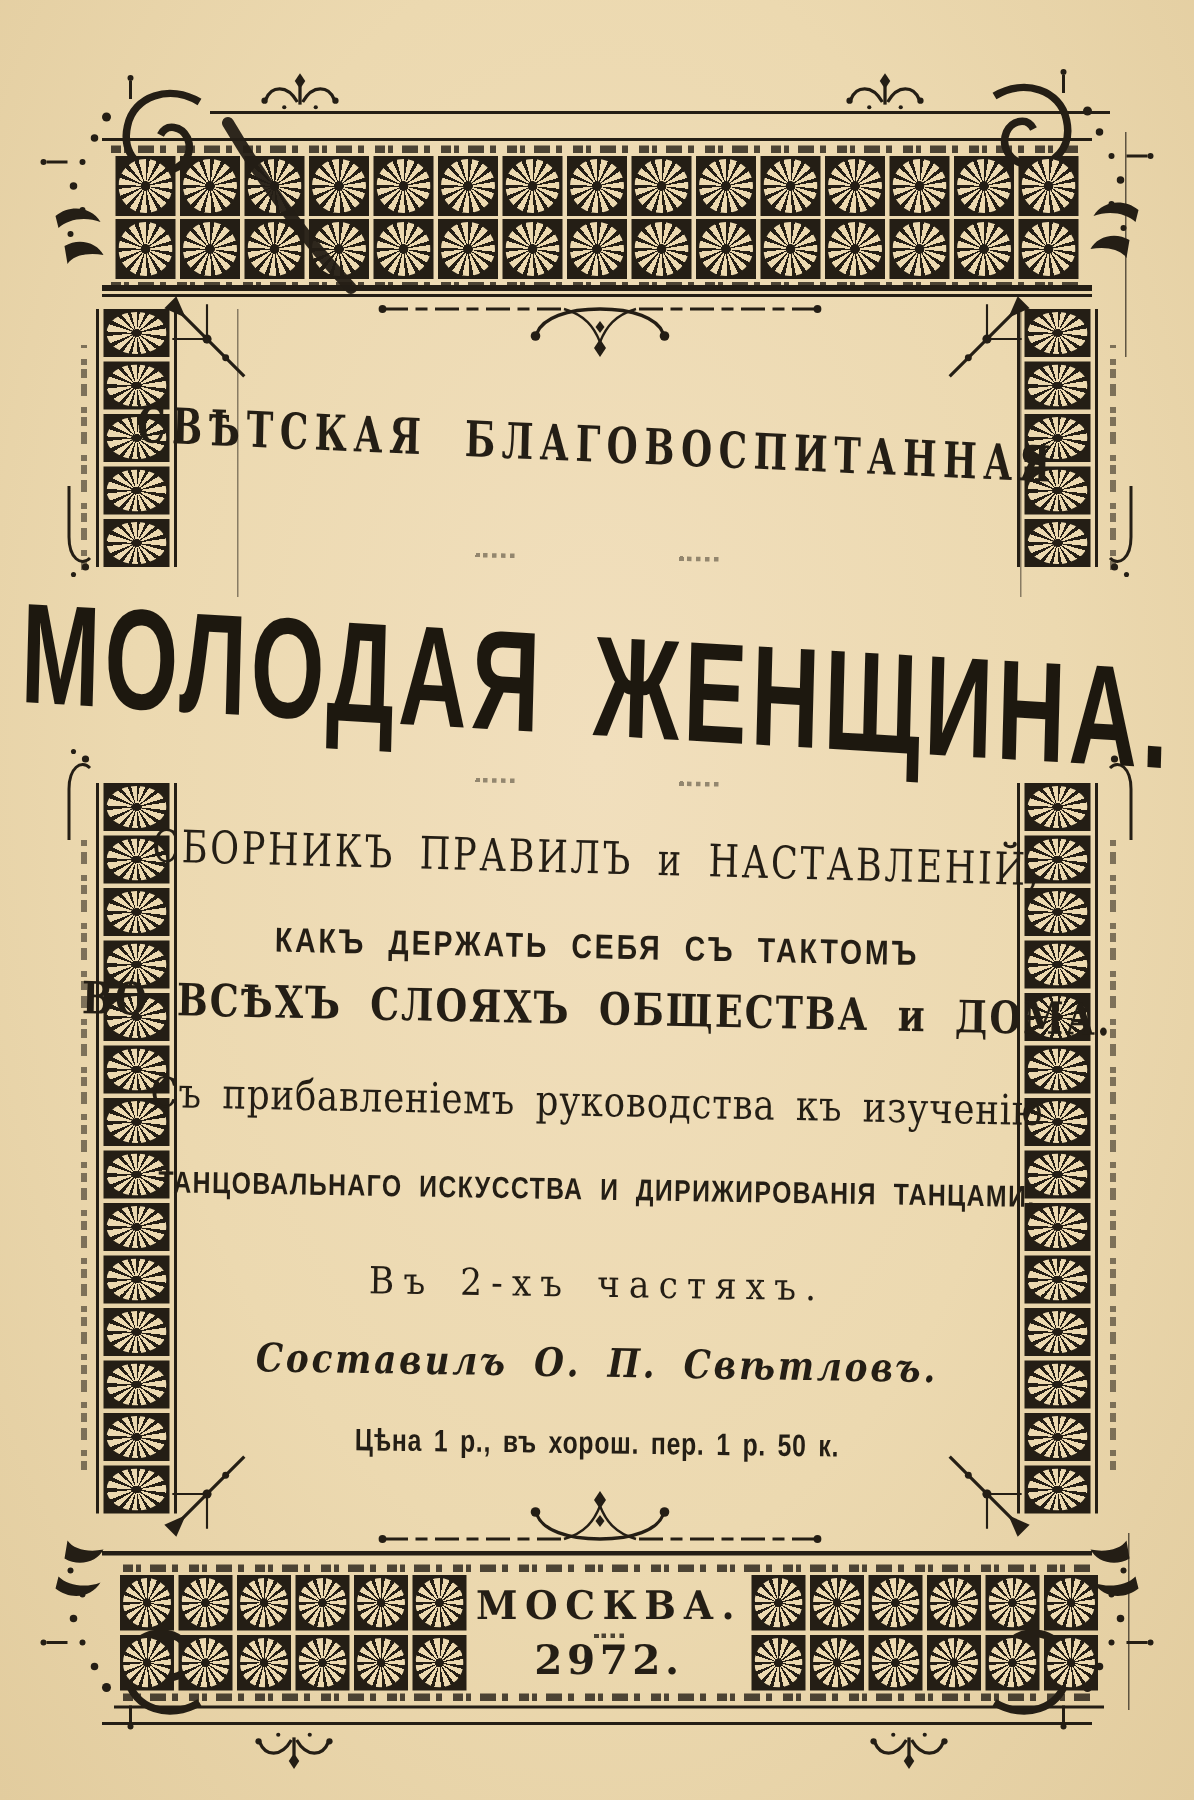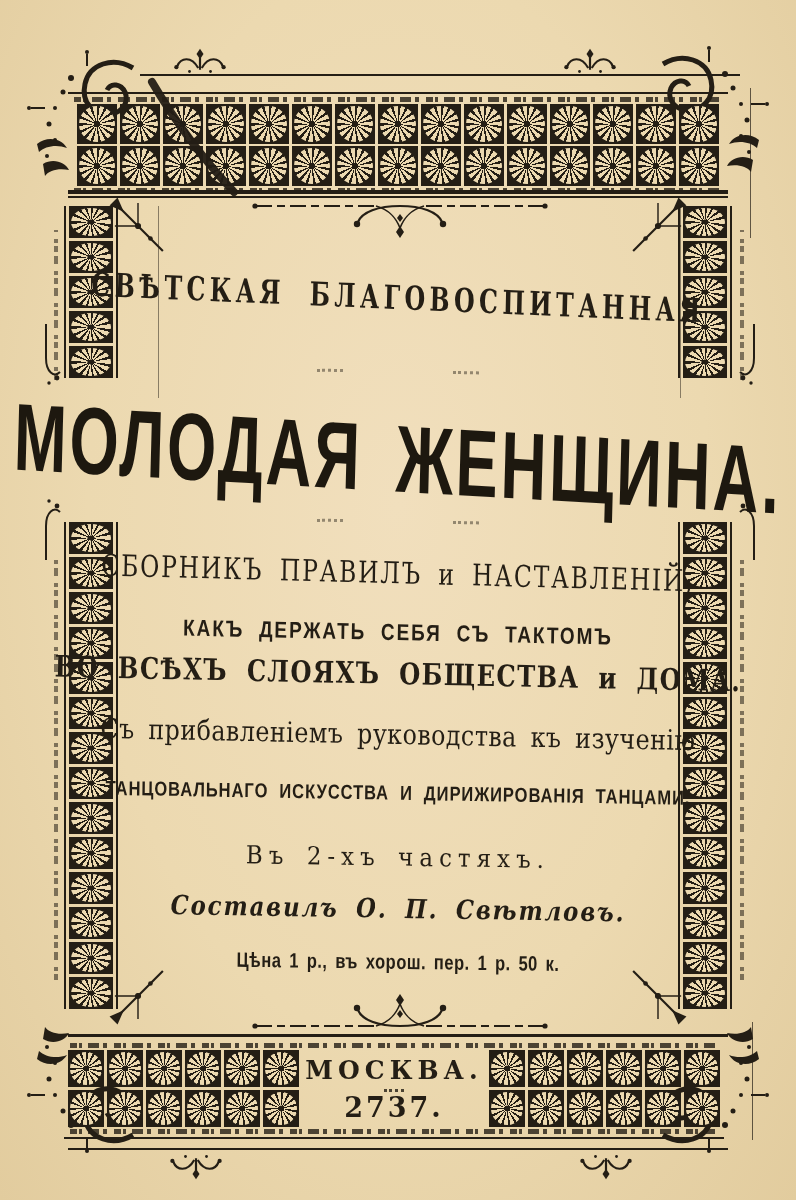--- a/index.html
+++ b/index.html
@@ -56,21 +56,21 @@
     border-right:2px solid var(--ink);
   }
   
   .band-top{
     left:68px;top:92px;width:660px;
     border-top:2px solid var(--ink);
     border-bottom:2px solid var(--ink);
     padding:1px 0;
   }
   .band-bottom{
-    left:64px;top:1040px;width:660px;
+    left:76px;top:1040px;width:660px;
     border-bottom:2px solid var(--ink);
     padding:1px 0;
   }
   .bb-cols{display:flex;justify-content:space-between;align-items:flex-start;padding:0 4px;}
   .bb-side{display:flex;flex-direction:column;gap:3px;}
   .bb-side .tilerow{margin:0;}
   .bb-center{
     width:176px;text-align:center;padding-top:8px;
     display:flex;flex-direction:column;align-items:center;
   }
@@ -473,21 +473,21 @@
             <div class="ros"></div>
             <div class="ros"></div>
             <div class="ros"></div>
             <div class="ros"></div>
             <div class="ros"></div>
           </div>
       </div>
       <div class="bb-center">
         <div class="city">МОСКВА.</div>
         <div class="dotted-div"></div>
-        <div class="year">2737.</div>
+        <div class="year">2972.</div>
       </div>
       <div class="bb-side">
         <div class="tilerow">
             <div class="ros"></div>
             <div class="ros"></div>
             <div class="ros"></div>
             <div class="ros"></div>
             <div class="ros"></div>
             <div class="ros"></div>
           </div>

